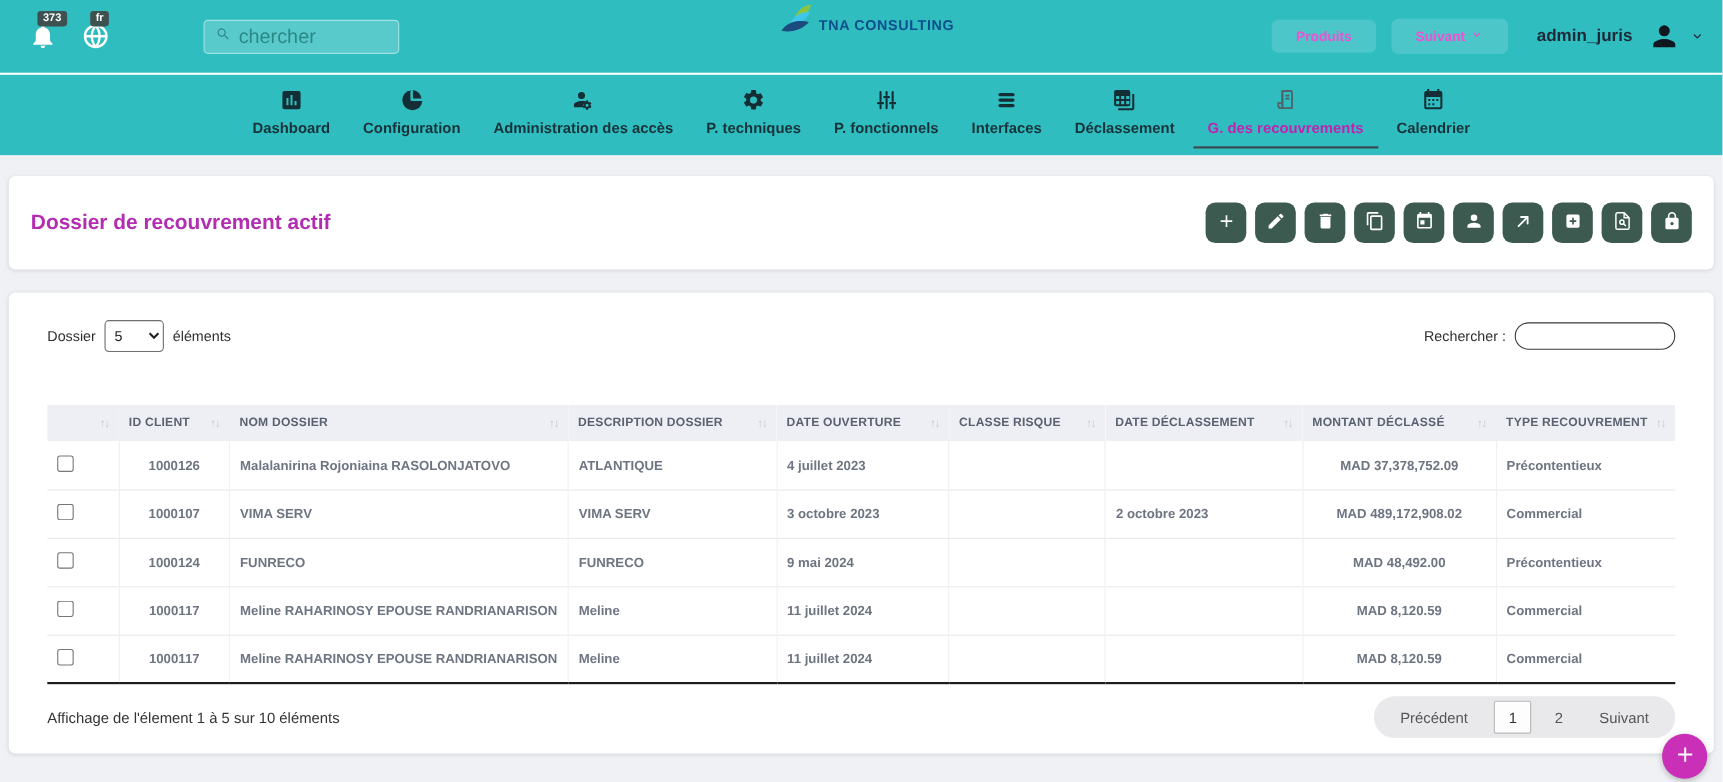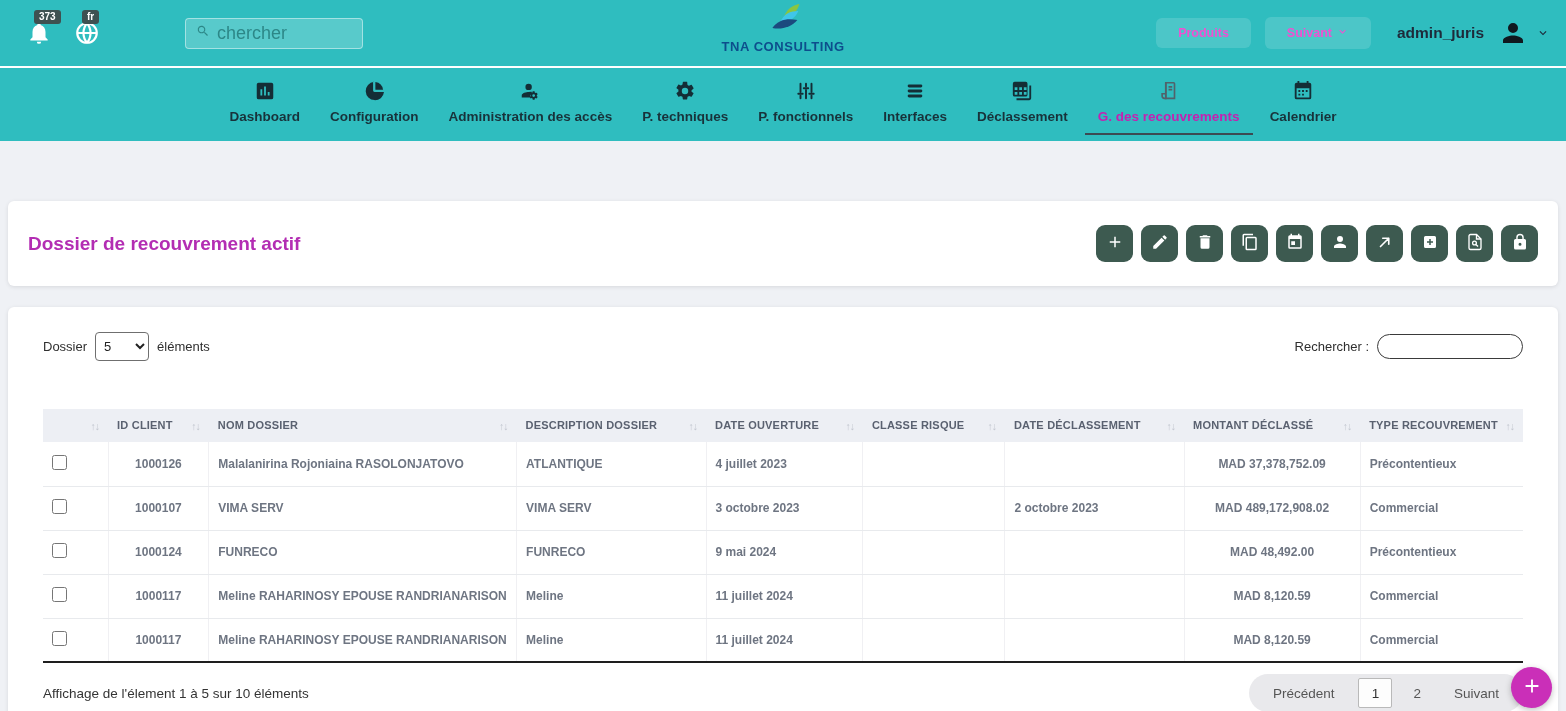--- a/index.html
+++ b/index.html
@@ -14,21 +14,21 @@
   .mini-badge { position:absolute; top:-10px; left:8px; background:#3e5151; color:#fff;
     font-size:10px; font-weight:bold; padding:2px 5px; border-radius:3px; line-height:1; }
   .searchbox { margin-left:85px; width:178px; height:31px; background:rgba(255,255,255,0.20);
     border:1px solid rgba(255,255,255,0.45); border-radius:4px; display:flex; align-items:center;
     padding:0 10px; gap:7px; color:rgba(10,80,80,0.55); }
   .searchbox svg { width:14px; height:14px; flex:0 0 auto; }
   .searchbox input { border:none; outline:none; background:transparent; font-size:18px; width:100%;
     color:#0c4a4a; font-family:"Liberation Sans", sans-serif; }
   .searchbox input::placeholder { color:rgba(10,80,80,0.55); }
   .logo { position:absolute; left:50%; top:4px; transform:translateX(-50%); display:flex;
-    flex-direction:column; align-items:center; }
+    flex-direction:row; align-items:center; }
   .logo-text { font-size:13px; font-weight:bold; color:#0d4e8c; letter-spacing:0.6px; margin-top:1px; }
   .top-right { margin-left:auto; display:flex; align-items:center; gap:14px; margin-right:16px; }
   .teal-btn { background:rgba(255,255,255,0.14); border:none; border-radius:6px; padding:8px 22px;
     color:#f050d2; font-weight:bold; font-size:12.5px; display:flex; align-items:center; gap:4px;
     cursor:pointer; font-family:"Liberation Sans", sans-serif; }
   .teal-btn svg { width:13px; height:13px; }
   .username { font-size:15.5px; font-weight:bold; color:#1e2a3a; margin-left:12px; }
   .avatar { width:30px; height:30px; color:#10181f; }
   .avatar svg { width:30px; height:30px; }
   .user-caret { width:14px; height:14px; color:#1e2a3a; margin-left:-6px; }
@@ -41,21 +41,21 @@
   .nav-icon { width:22px; height:22px; color:#142e36; }
   .nav-icon svg { width:22px; height:22px; }
   .nav-label { font-size:13.5px; font-weight:bold; color:#18323a; white-space:nowrap; }
   .nav-item.active { border-bottom-color:#3c4a52; }
   .nav-item.active .nav-label { color:#c322b1; }
   .nav-item.active .nav-icon { color:#51626a; }
 
   
   .content { padding:0 8px; }
   .card { background:#fff; border-radius:6px; box-shadow:0 1px 4px rgba(0,0,0,0.10); }
-  .title-card { margin-top:60px; height:85px; display:flex; align-items:center;
+  .title-card { margin-top:19px; height:85px; display:flex; align-items:center;
     justify-content:space-between; padding:0 20px; }
   .page-title { font-size:19px; font-weight:bold; color:#b32db3; }
   .toolbar { display:flex; gap:8px; }
   .tool-btn { width:37px; height:37px; border:none; border-radius:9px; background:#3d5a50; color:#fff;
     display:flex; align-items:center; justify-content:center; cursor:pointer; }
   .tool-btn svg { width:18px; height:18px; }
 
   .table-card { margin-top:21px; height:419px; padding:25px 35px 0; }
   .controls { display:flex; justify-content:space-between; align-items:center; }
   .ctrl-left { display:flex; align-items:center; gap:8px; font-size:13px; color:#2f2f2f; }

